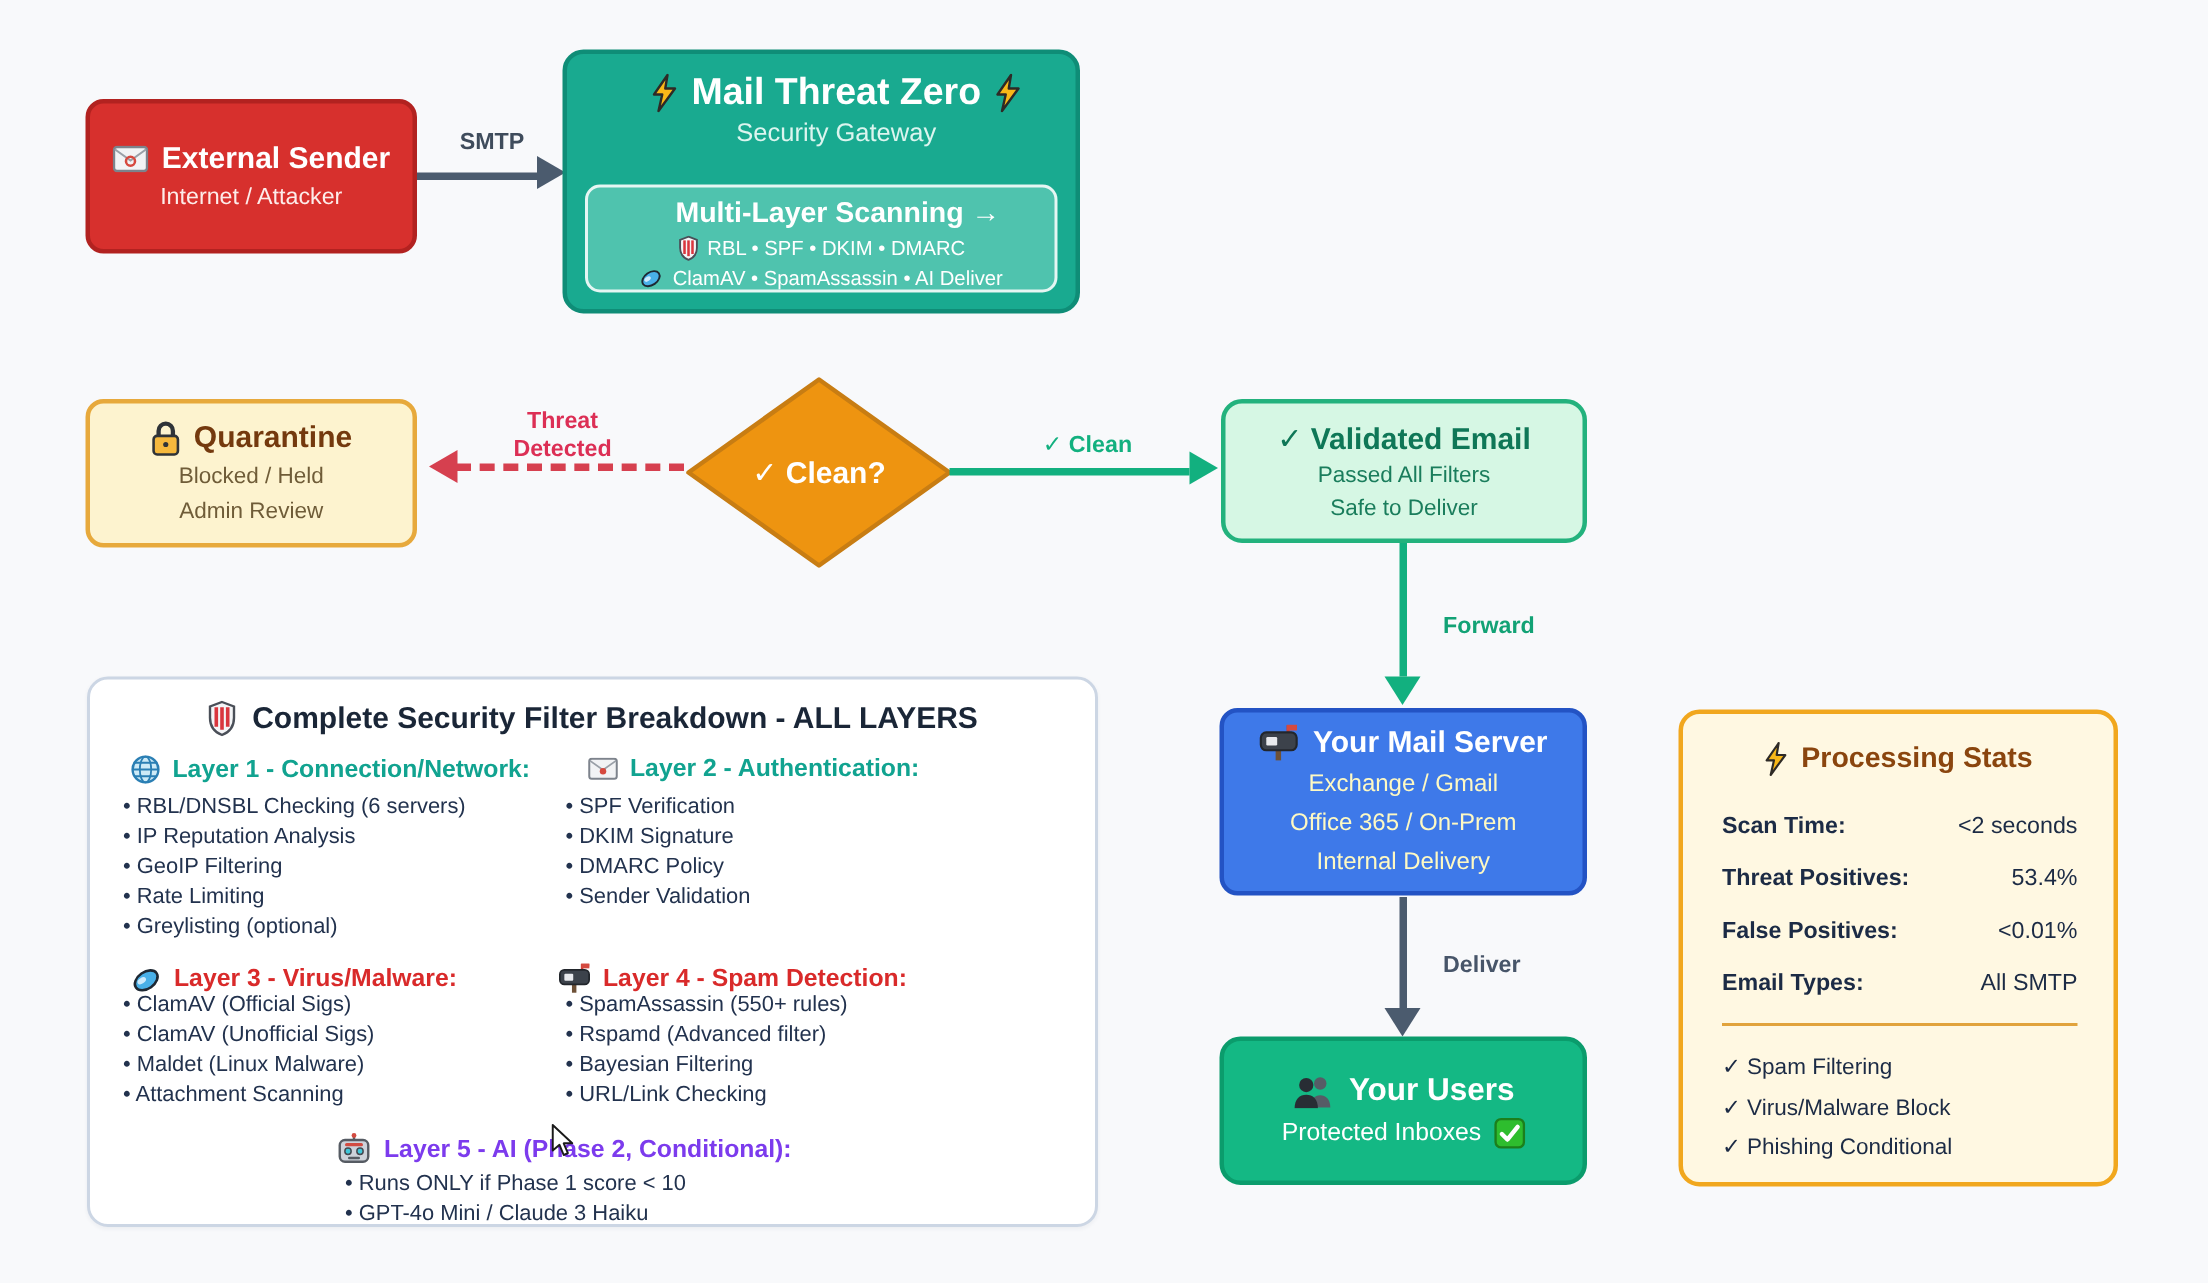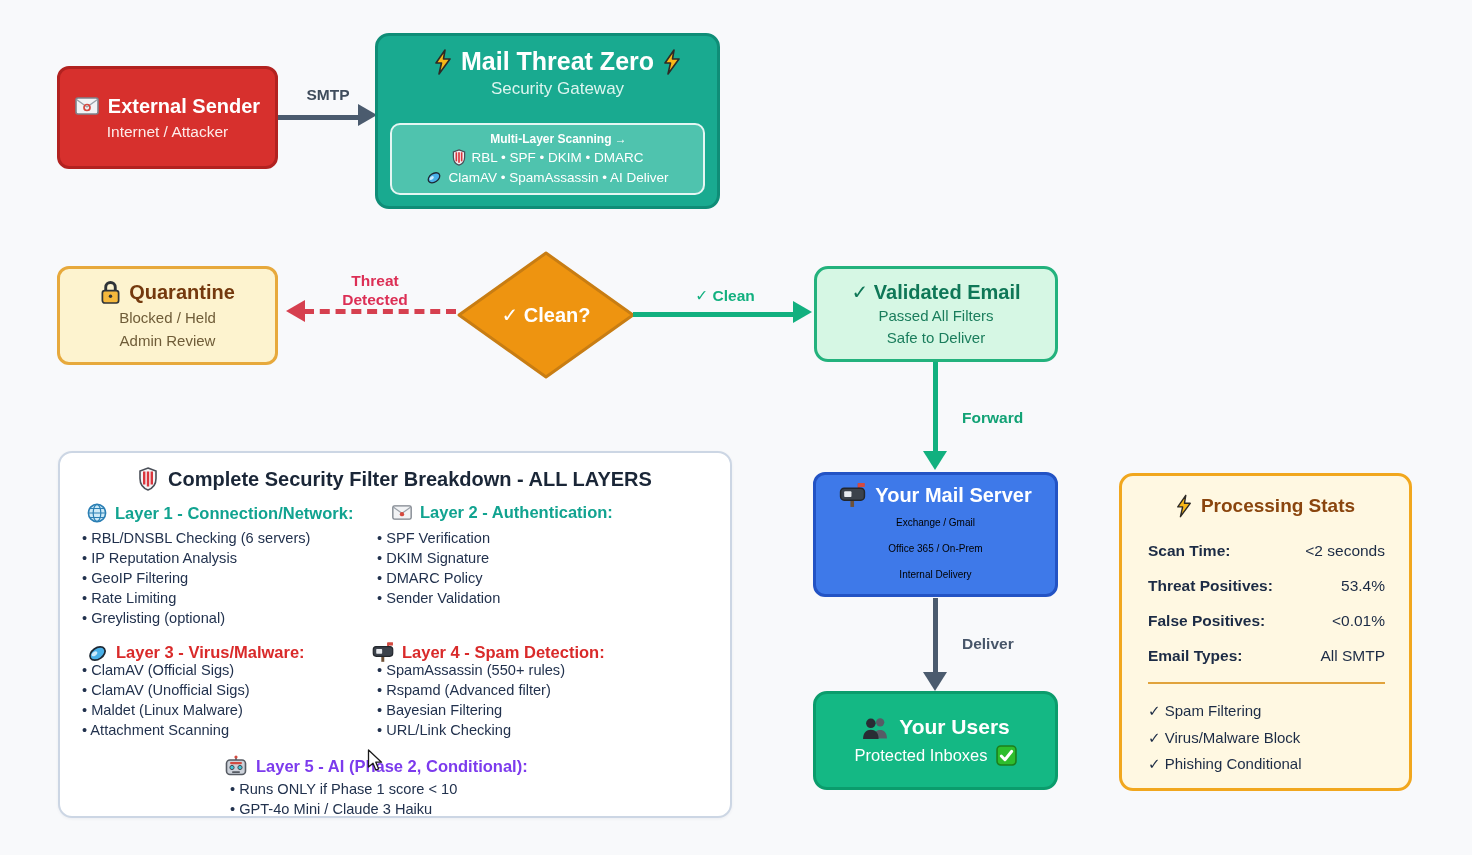--- a/index.html
+++ b/index.html
@@ -17,31 +17,31 @@
   .tri-down{border-left:12px solid transparent;border-right:12px solid transparent;border-top:19px solid #12b07f;}
   .edge-label{position:absolute;font-weight:700;font-size:15.5px;text-align:center;}
   
   #external{left:57px;top:66px;width:221px;height:103px;background:#d7302d;border:3px solid #b22220;border-radius:12px;gap:5px;}
   #external .t{color:#fff;font-size:20px;font-weight:700;}
   #external .s{color:#fdecea;font-size:15.5px;}
   #gateway{left:375px;top:33px;width:345px;height:176px;background:#19aa90;border:3px solid #0f8d77;border-radius:14px;justify-content:flex-start;padding-top:11px;padding-left:20px;}
   #gateway .t{color:#fff;font-size:25px;font-weight:700;}
   #gateway .s{color:#dcf5ef;font-size:17px;margin-top:3px;}
   #scanpanel{position:absolute;left:12px;top:87px;width:315px;height:72px;background:#4fc3ae;border:2px solid rgba(255,255,255,.85);border-radius:10px;box-sizing:border-box;}
-  #scanpanel .pt{color:#fff;font-size:12px;font-weight:700;margin-top:7px;margin-left:22px;}
+  #scanpanel .pt{color:#fff;font-size:19px;font-weight:700;margin-top:7px;margin-left:22px;}
   #scanpanel .pl{color:#fff;font-size:13.5px;margin-top:3px;display:flex;align-items:center;justify-content:center;gap:6px;}
   #quarantine{left:57px;top:266px;width:221px;height:99px;background:#fdf3cf;border:3px solid #e7a93c;border-radius:12px;gap:2px;}
   #quarantine .t{color:#74390e;font-size:20px;font-weight:700;}
   #quarantine .s{color:#6f5c38;font-size:15px;line-height:21px;}
   #validated{left:814px;top:266px;width:244px;height:96px;background:#d6f7e4;border:3px solid #23b27d;border-radius:14px;gap:2px;}
   #validated .t{color:#0f7757;font-size:20px;font-weight:700;}
   #validated .s{color:#1a7d5c;font-size:15px;line-height:20px;}
   #mailserver{left:813px;top:472px;width:245px;height:125px;background:#3e79e9;border:3px solid #2353c4;border-radius:12px;gap:3px;}
   #mailserver .t{color:#fff;font-size:20px;font-weight:700;}
-  #mailserver .s{color:#000000;font-size:10px;line-height:23px;}
+  #mailserver .s{color:#fef9c3;font-size:16px;line-height:23px;}
   #users{left:813px;top:691px;width:245px;height:99px;background:#14b884;border:3px solid #0b9c6c;border-radius:14px;gap:6px;}
   #users .t{color:#fff;font-size:21px;font-weight:700;}
   #users .s{color:#fff;font-size:16.5px;display:flex;align-items:center;gap:8px;}
   
   #diamond-label{left:455px;top:249px;width:182px;height:132px;display:flex;align-items:center;justify-content:center;color:#fff;font-size:20px;font-weight:700;}
   
   #breakdown{left:58px;top:451px;width:670px;height:363px;background:#fff;border:2px solid #ccd6e4;border-radius:14px;box-shadow:0 1px 3px rgba(30,50,80,.06);}
   #bd-title{position:absolute;left:0;top:14px;width:100%;display:flex;align-items:center;justify-content:center;gap:10px;color:#1a2637;font-size:20px;font-weight:700;}
   .lh{position:absolute;display:flex;align-items:center;gap:8px;font-size:16.5px;font-weight:700;white-space:nowrap;}
   .lh.teal{color:#11a390;} .lh.red{color:#d92a2a;} .lh.purple{color:#7c3bed;}

